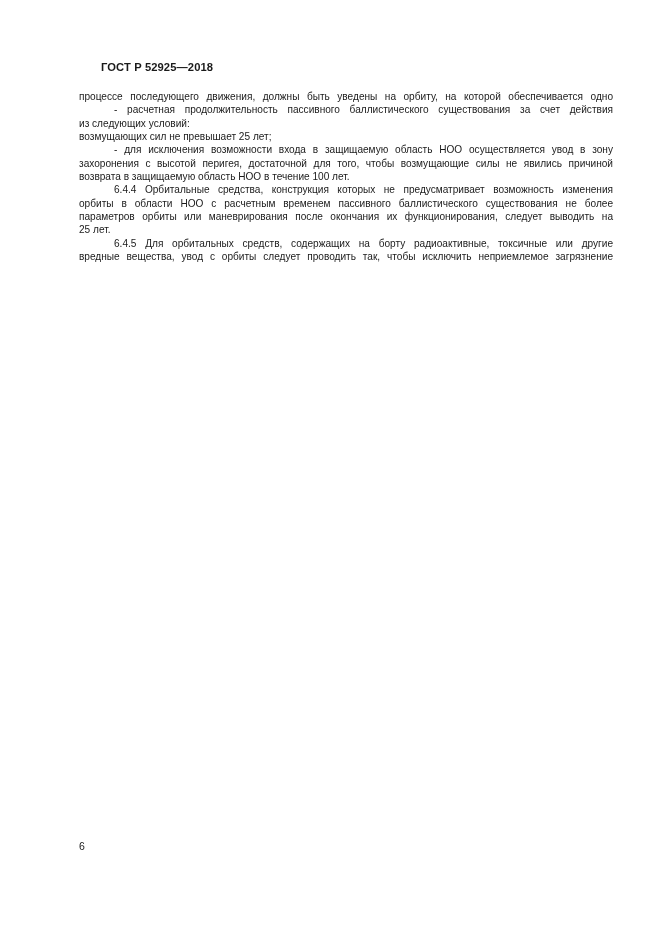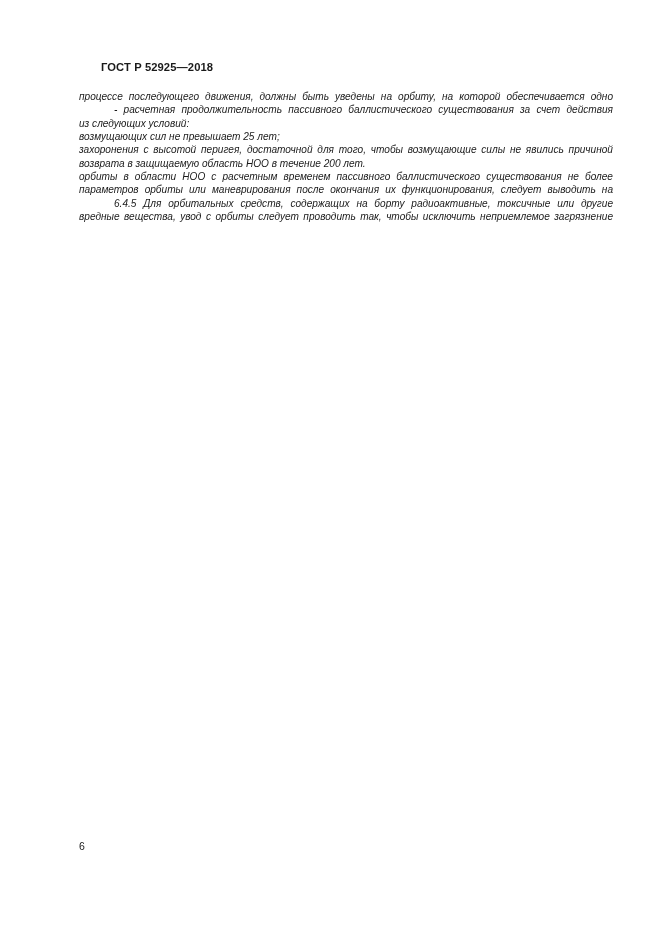--- a/index.html
+++ b/index.html
@@ -28,21 +28,20 @@
       position: absolute;
       left: 79px;
       top: 90px;
       width: 534px;
       font-size: 10.1px;
       line-height: 13.35px;
     }
     .line {
       white-space: nowrap;
       display: block;
-      font-style: italic;
     }
     .justify {
       text-align: justify;
       text-align-last: justify;
       white-space: normal;
     }
     .indent {
       padding-left: 35px;
     }
     .page-number {
@@ -55,21 +54,24 @@
 </head>
 <body>
 
 <div class="page-header">ГОСТ Р 52925—2018</div>
 
 <div class="body-text">
   <span class="line justify">процессе последующего движения, должны быть уведены на орбиту, на которой обеспечивается одно</span>
   <span class="line justify indent">- расчетная продолжительность пассивного баллистического существования за счет действия</span>
   <span class="line">из следующих условий:</span>
   <span class="line">возмущающих сил не превышает 25 лет;</span>
+  <span class="line justify indent">- для исключения возможности входа в защищаемую область НОО осуществляется увод в зону</span>
   <span class="line justify">захоронения с высотой перигея, достаточной для того, чтобы возмущающие силы не явились причиной</span>
-  <span class="line">возврата в защищаемую область НОО в течение 200 лет.</span>
+  <span class="line">возврата в защищаемую область НОО в течение 100 лет.</span>
+  <span class="line justify indent">6.4.4 Орбитальные средства, конструкция которых не предусматривает возможность изменения</span>
   <span class="line justify">орбиты в области НОО с расчетным временем пассивного баллистического существования не более</span>
   <span class="line justify">параметров орбиты или маневрирования после окончания их функционирования, следует выводить на</span>
+  <span class="line">25 лет.</span>
   <span class="line justify indent">6.4.5 Для орбитальных средств, содержащих на борту радиоактивные, токсичные или другие</span>
   <span class="line justify">вредные вещества, увод с орбиты следует проводить так, чтобы исключить неприемлемое загрязнение</span>
 </div>
 
 <div class="page-number">6</div>
 
 </body></html>

